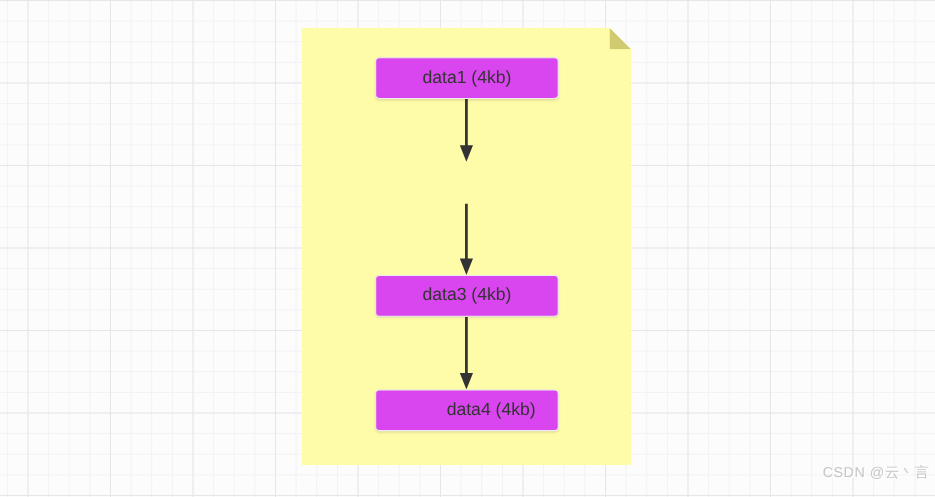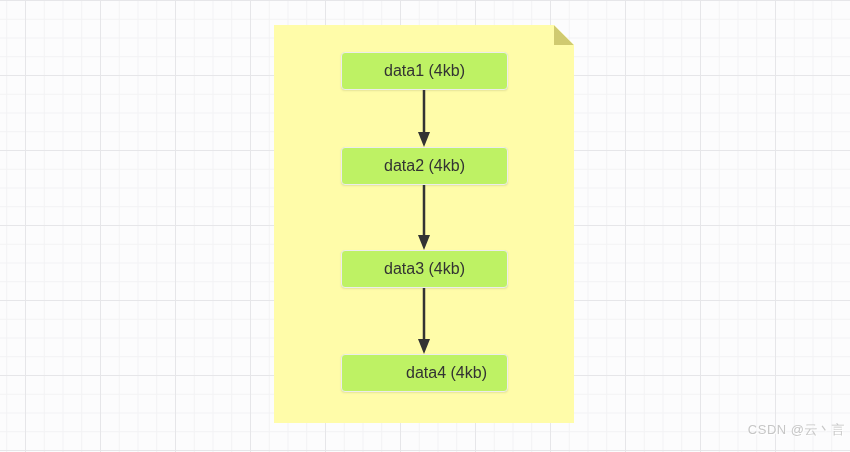--- a/index.html
+++ b/index.html
@@ -40,21 +40,21 @@
     width: 20px;
     height: 20px;
     background: #d0ca70;
     clip-path: polygon(0 0, 100% 100%, 0 100%);
   }
   .node {
     position: absolute;
     left: 67px;
     width: 167px;
     height: 38px;
-    background: #bef264;
+    background: #d946ef;
     border: 1px solid #ececec;
     border-radius: 4px;
     box-sizing: border-box;
     box-shadow: 0 1px 2px rgba(0,0,0,0.10);
     display: flex;
     align-items: center;
     justify-content: center;
     font-size: 16px;
     color: #333333;
     white-space: nowrap;
@@ -96,23 +96,20 @@
       <span>data1 (4kb)</span>
     </div>
 
     <div class="arrow arrow-1">
       <svg viewBox="0 0 14 57">
         <line x1="7" y1="0" x2="7" y2="43" stroke="#333333" stroke-width="2.5"></line>
         <polygon points="1,42 13,42 7,57" fill="#333333"></polygon>
       </svg>
     </div>
 
-    <div class="node node-2">
-      <span>data2 (4kb)</span>
-    </div>
 
     <div class="arrow arrow-2">
       <svg viewBox="0 0 14 65">
         <line x1="7" y1="0" x2="7" y2="51" stroke="#333333" stroke-width="2.5"></line>
         <polygon points="1,50 13,50 7,65" fill="#333333"></polygon>
       </svg>
     </div>
 
     <div class="node node-3">
       <span>data3 (4kb)</span>

